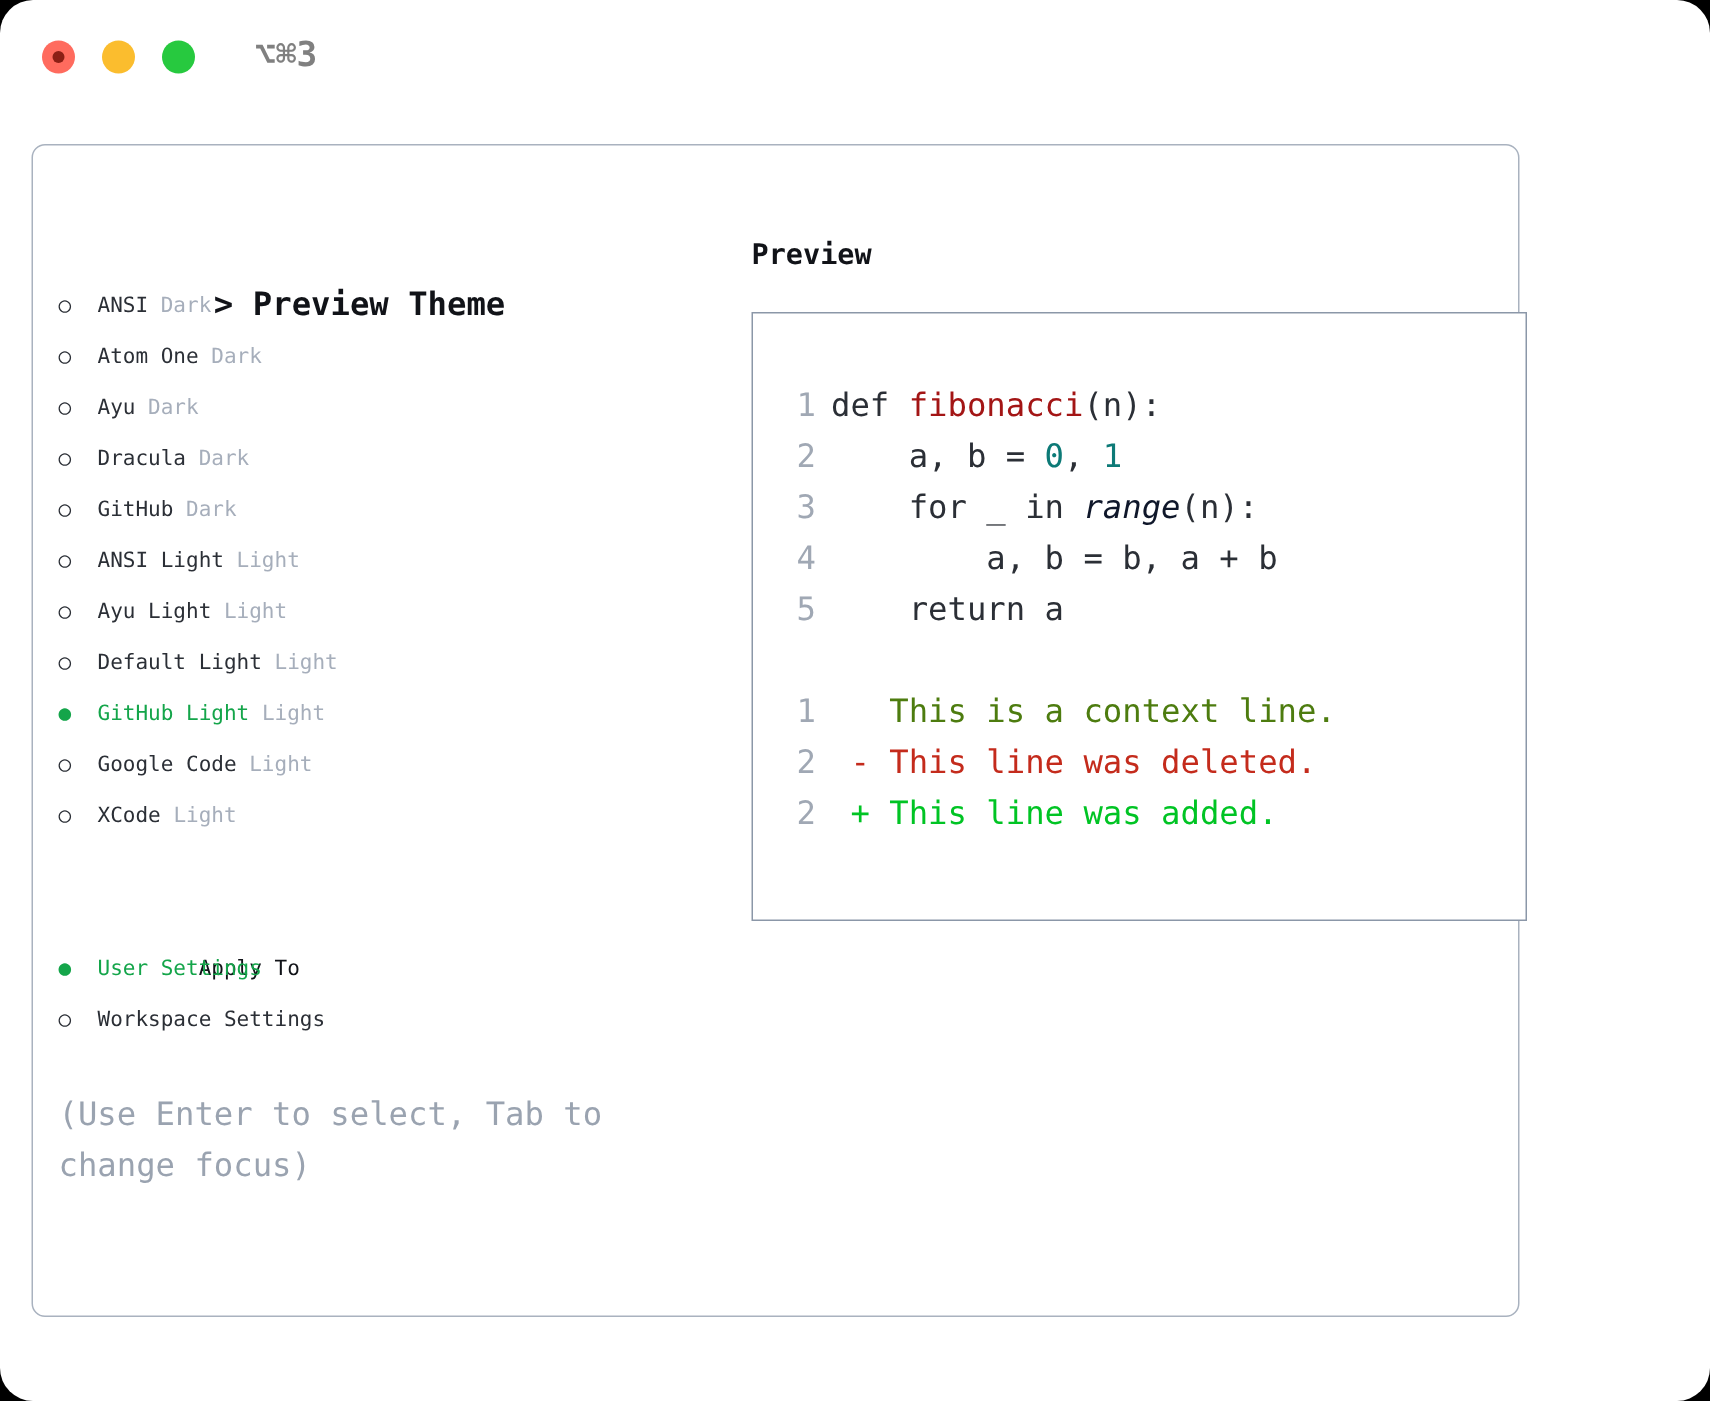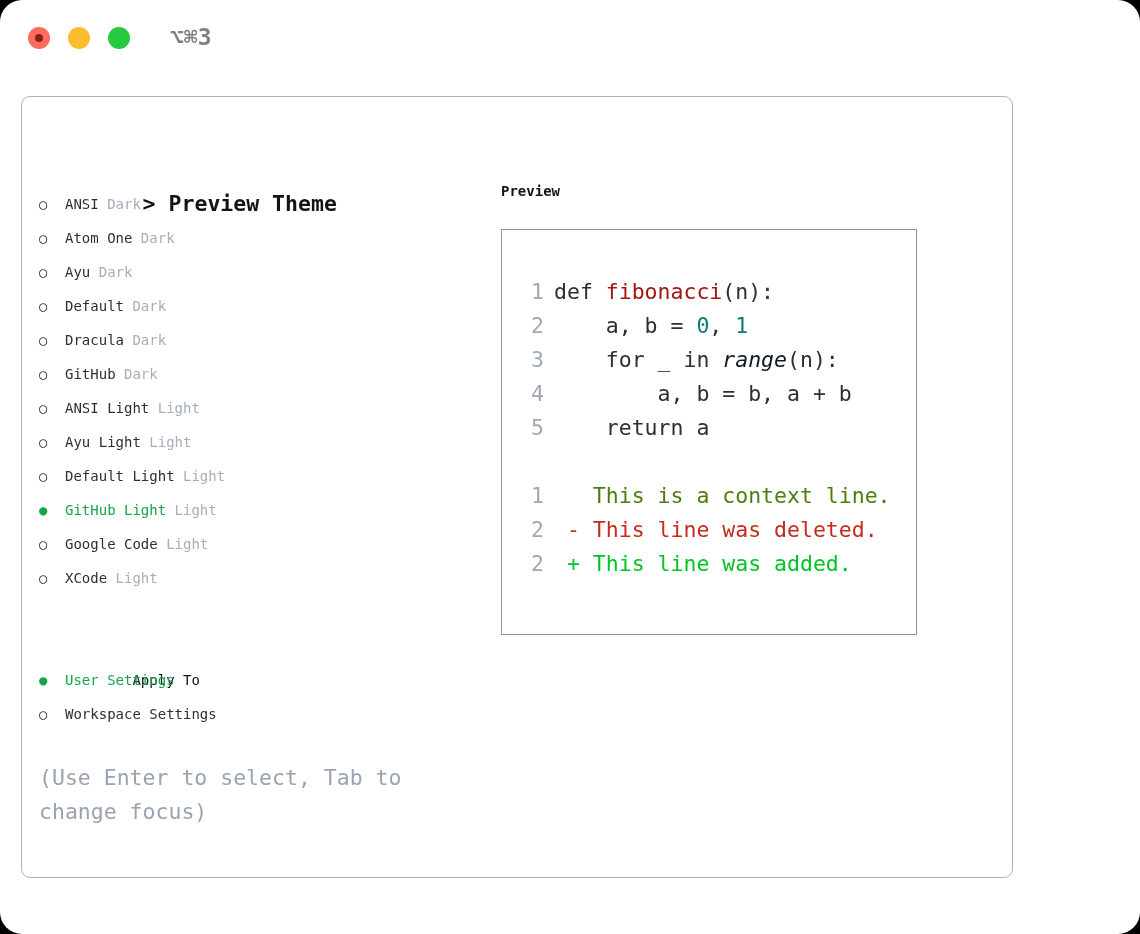--- a/index.html
+++ b/index.html
@@ -120,29 +120,28 @@
   }
 
   
   #right-col {
     position: absolute;
     left: 479px;
     top: 56px;
     width: 480px;
   }
   #preview-label {
-    font-size: 14px;
+    font-size: 19px;
     font-weight: bold;
     color: #111318;
     line-height: 34px;
-    margin-top: 21px;
   }
   #preview-box {
     margin-top: 21px;
-    width: 416px;
+    width: 517px;
     height: 406px;
     border: 1.5px solid #8b97a8;
     box-sizing: border-box;
     background: #ffffff;
     position: relative;
   }
   #code-area {
     position: absolute;
     left: 18px;
     top: 45px;
@@ -185,21 +184,20 @@
     <div id="left-col">
 
       <div class="row section-head">
         <span class="marker">&gt;</span><span>Preview Theme</span>
       </div>
 
       <div id="theme-rows">
           <div class="row"><span class="marker bullet-empty">○</span><span class="theme-name">ANSI</span><span class="theme-cat"> Dark</span></div>
           <div class="row"><span class="marker bullet-empty">○</span><span class="theme-name">Atom One</span><span class="theme-cat"> Dark</span></div>
           <div class="row"><span class="marker bullet-empty">○</span><span class="theme-name">Ayu</span><span class="theme-cat"> Dark</span></div>
-          <div class="row"><span class="marker bullet-empty">○</span><span class="theme-name">Default</span><span class="theme-cat"> Dark</span></div>
           <div class="row"><span class="marker bullet-empty">○</span><span class="theme-name">Dracula</span><span class="theme-cat"> Dark</span></div>
           <div class="row"><span class="marker bullet-empty">○</span><span class="theme-name">GitHub</span><span class="theme-cat"> Dark</span></div>
           <div class="row"><span class="marker bullet-empty">○</span><span class="theme-name">ANSI Light</span><span class="theme-cat"> Light</span></div>
           <div class="row"><span class="marker bullet-empty">○</span><span class="theme-name">Ayu Light</span><span class="theme-cat"> Light</span></div>
           <div class="row"><span class="marker bullet-empty">○</span><span class="theme-name">Default Light</span><span class="theme-cat"> Light</span></div>
           <div class="row"><span class="marker bullet-full">●</span><span class="theme-name selected">GitHub Light</span><span class="theme-cat"> Light</span></div>
           <div class="row"><span class="marker bullet-empty">○</span><span class="theme-name">Google Code</span><span class="theme-cat"> Light</span></div>
           <div class="row"><span class="marker bullet-empty">○</span><span class="theme-name">XCode</span><span class="theme-cat"> Light</span></div>
         </div>
 

